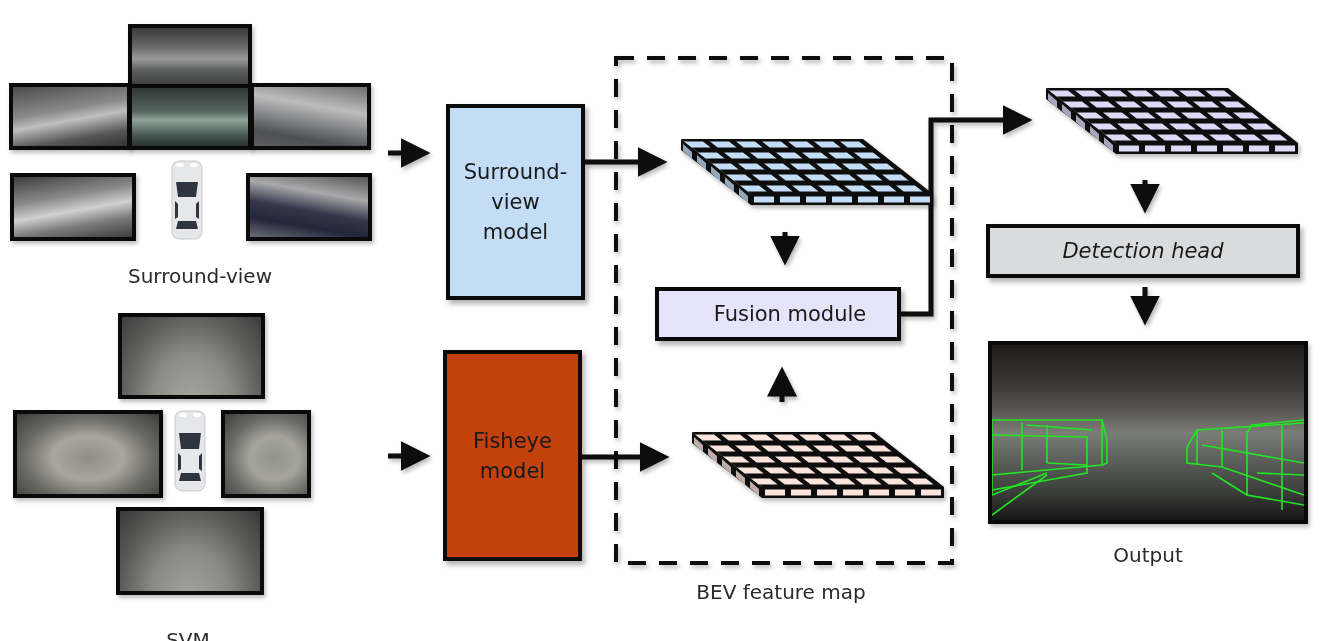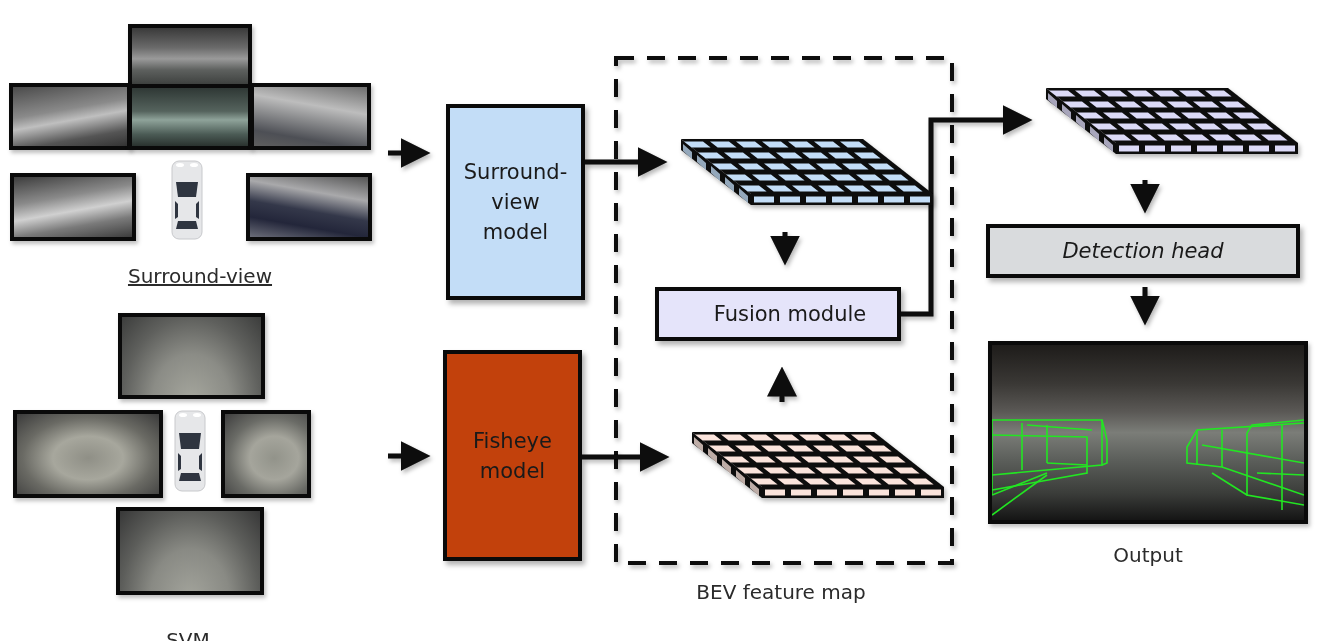--- a/index.html
+++ b/index.html
@@ -43,21 +43,21 @@
     <rect x="0" y="0" width="30" height="78" rx="7" fill="#e6e7e9" stroke="#c8c9cc" stroke-width="1"></rect>
     <ellipse cx="8" cy="4" rx="4" ry="2" fill="#fff"></ellipse>
     <ellipse cx="22" cy="4" rx="4" ry="2" fill="#fff"></ellipse>
     <polygon points="4,21 26,21 24,36 6,36" fill="#2f3540"></polygon>
     <polygon points="3,40 6,43 6,56 3,58" fill="#2f3540"></polygon>
     <polygon points="27,40 24,43 24,56 27,58" fill="#2f3540"></polygon>
     <polygon points="6,60 24,60 26,68 4,68" fill="#2f3540"></polygon>
   </g>
 </svg>
 
-<div class="label" style="left:100px;top:264px;width:200px;text-decoration:underline;">Surround-view</div>
+<div class="label" style="left:100px;top:264px;width:200px;">Surround-view</div>
 
 <div class="cam" style="left:118px;top:313px;width:147px;height:86px;">
   <div class="scene" style="background:radial-gradient(ellipse at 50% 110%,#a6a79e 0%,#8b8c86 40%,#5f605d 70%,#3c3d3c 100%);"></div>
 </div>
 <div class="cam" style="left:13px;top:410px;width:150px;height:88px;">
   <div class="scene" style="background:radial-gradient(ellipse at 50% 55%,#8f8f86 0%,#a7a79d 35%,#6a6a64 65%,#3a3a3a 100%);"></div>
 </div>
 <div class="cam" style="left:221px;top:410px;width:90px;height:88px;">
   <div class="scene" style="background:radial-gradient(ellipse at 60% 55%,#92938a 0%,#a5a59c 35%,#6a6b66 65%,#3e3e3e 100%);"></div>
 </div>

